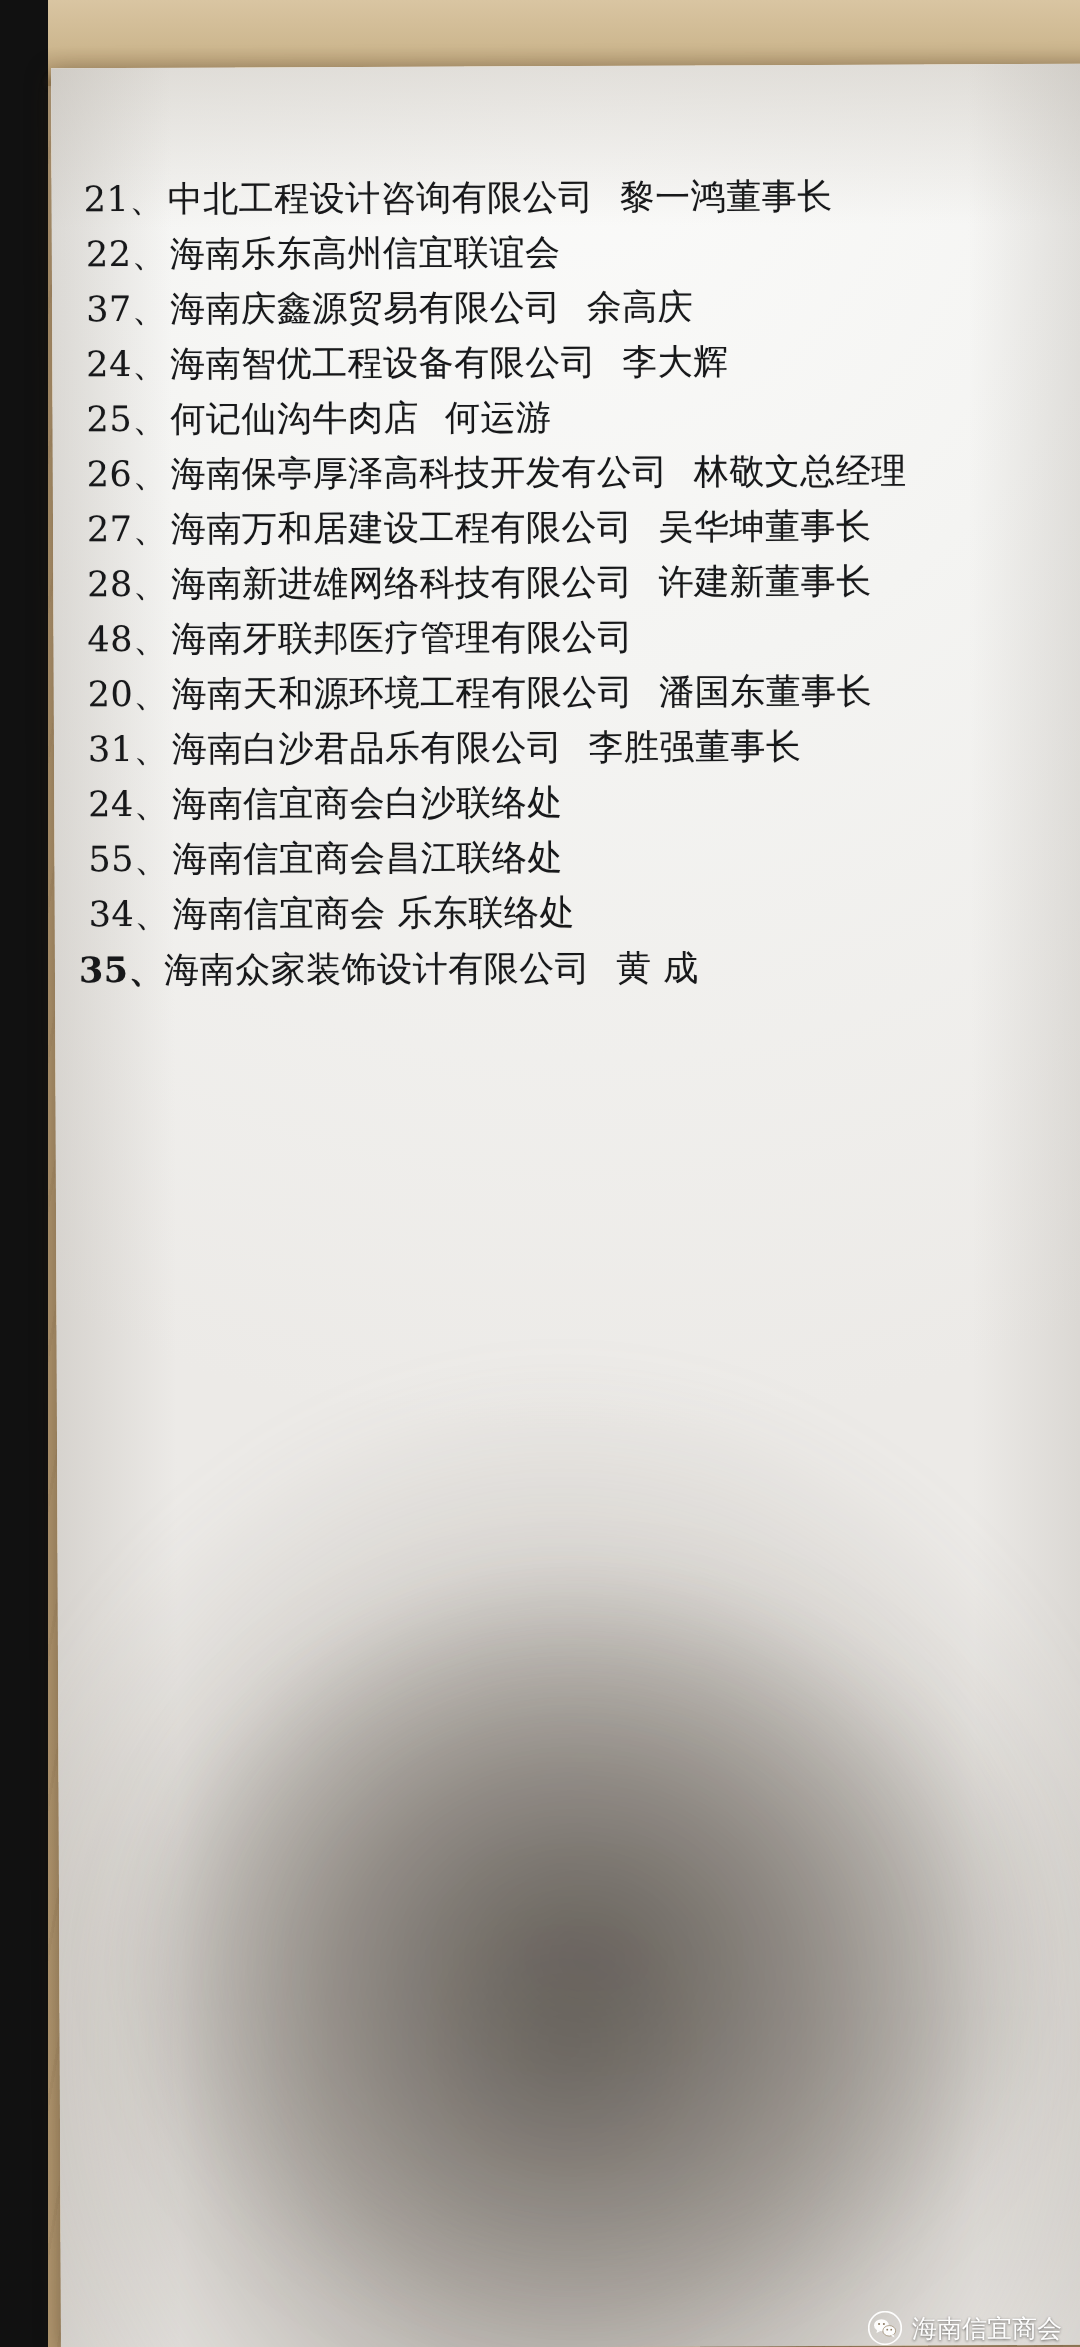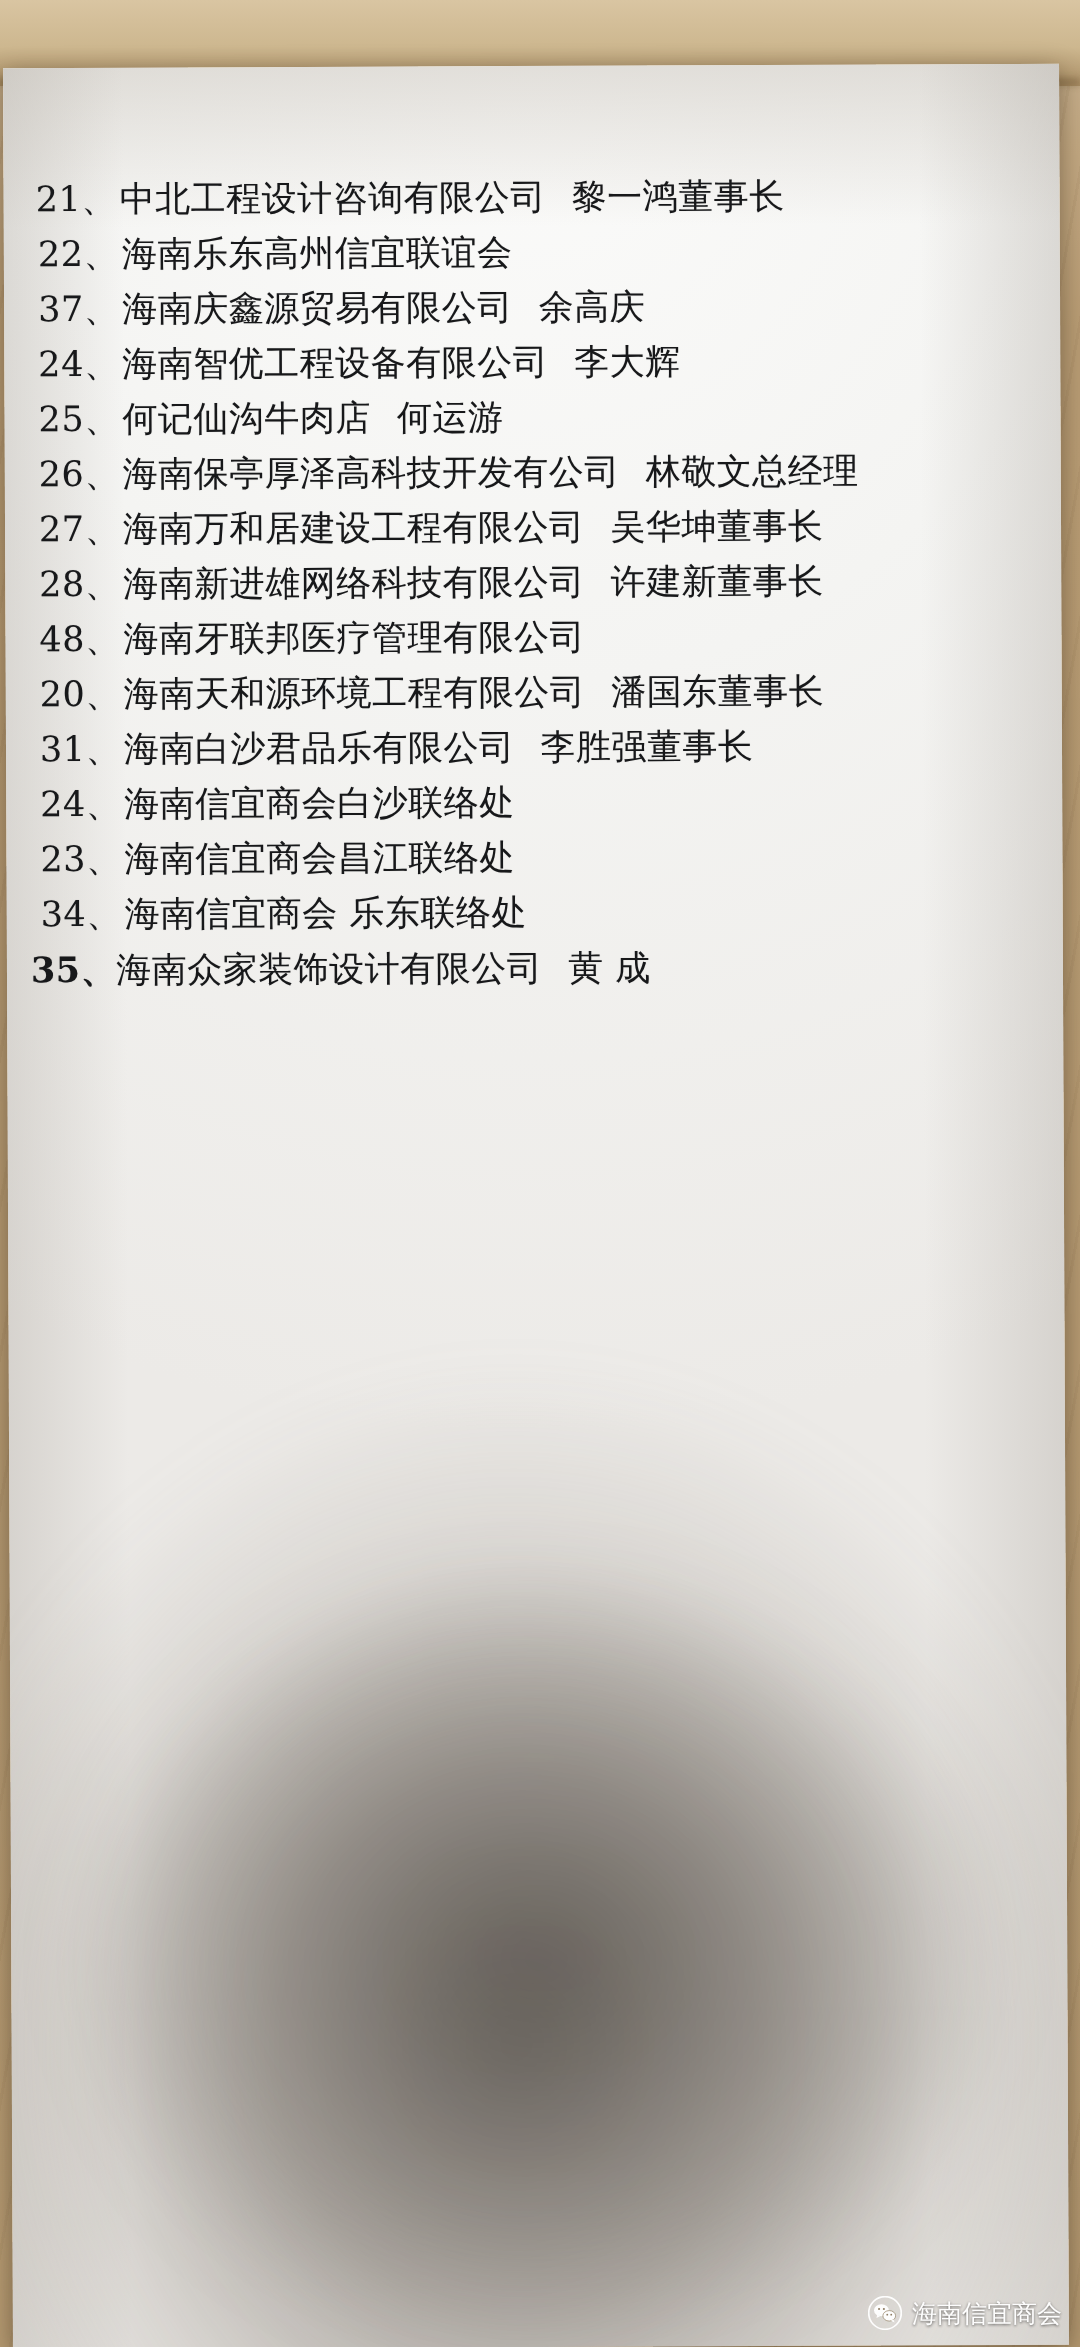--- a/index.html
+++ b/index.html
@@ -14,20 +14,21 @@
     overflow: hidden;
     font-family: "DejaVu Sans", "Liberation Sans", sans-serif;
   }
 
   
   .photo {
     position: absolute;
     inset: 0;
     background:
       linear-gradient(180deg, #c9b494 0%, #c2a882 6%, #b89c74 14%, #b59a72 100%);
+    margin-left: 48px;
   }
   .wood-grain {
     position: absolute;
     inset: 0;
     background:
       repeating-linear-gradient(100deg,
         rgba(120,92,58,0.10) 0px,
         rgba(120,92,58,0.10) 3px,
         rgba(180,150,110,0.00) 3px,
         rgba(180,150,110,0.00) 26px);
@@ -141,21 +142,21 @@
   .row.r11 { margin-left: 2px;  }
   .row.r12 { margin-left: 2px;  }
   .row.r13 { margin-left: 2px;  }
   .row.r14 { margin-left: 0px;  }
   .row.r14 .num { min-width: 62px; padding-left: 10px; font-weight: bold; }
 
   
   .watermark {
     position: absolute;
     right: 18px;
-    bottom: 17px;
+    bottom: 2px;
     display: flex;
     align-items: center;
     gap: 10px;
     color: #ffffff;
     font-size: 25px;
     font-family: "DejaVu Sans", "Liberation Sans", sans-serif;
     text-shadow: 0 1px 3px rgba(0,0,0,.6);
     opacity: .96;
   }
   .wechat-icon {
@@ -229,21 +230,21 @@
         <span class="num">31、</span>
         <span class="txt">海南白沙君品乐有限公司</span>
         <span class="person">李胜强董事长</span>
       </div>
       <div class="row r11">
         <span class="num">24、</span>
         <span class="txt">海南信宜商会白沙联络处</span>
         <span class="person"></span>
       </div>
       <div class="row r12">
-        <span class="num">23、</span>
+        <span class="num">55、</span>
         <span class="txt">海南信宜商会昌江联络处</span>
         <span class="person"></span>
       </div>
       <div class="row r13">
         <span class="num">34、</span>
         <span class="txt">海南信宜商会 乐东联络处</span>
         <span class="person"></span>
       </div>
       <div class="row r14">
         <span class="num">35、</span>

